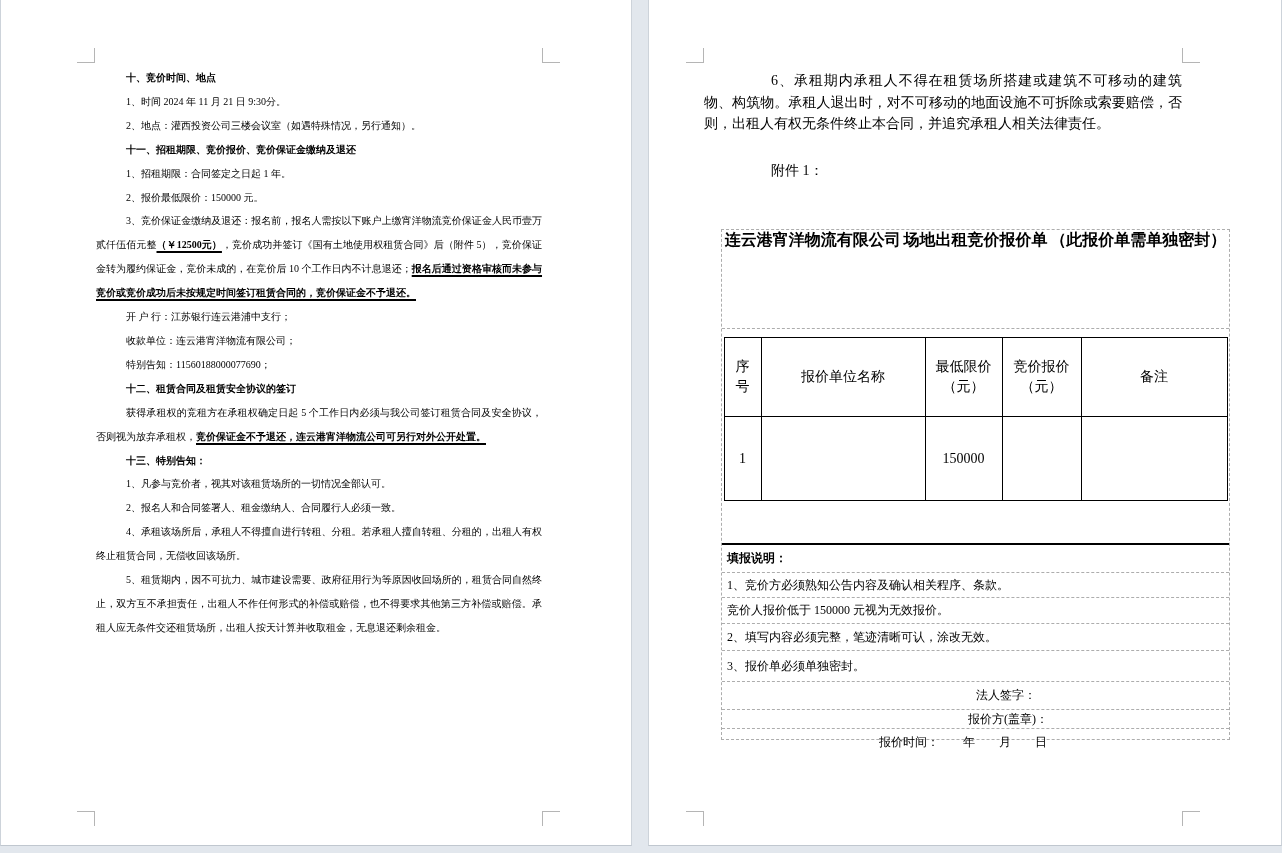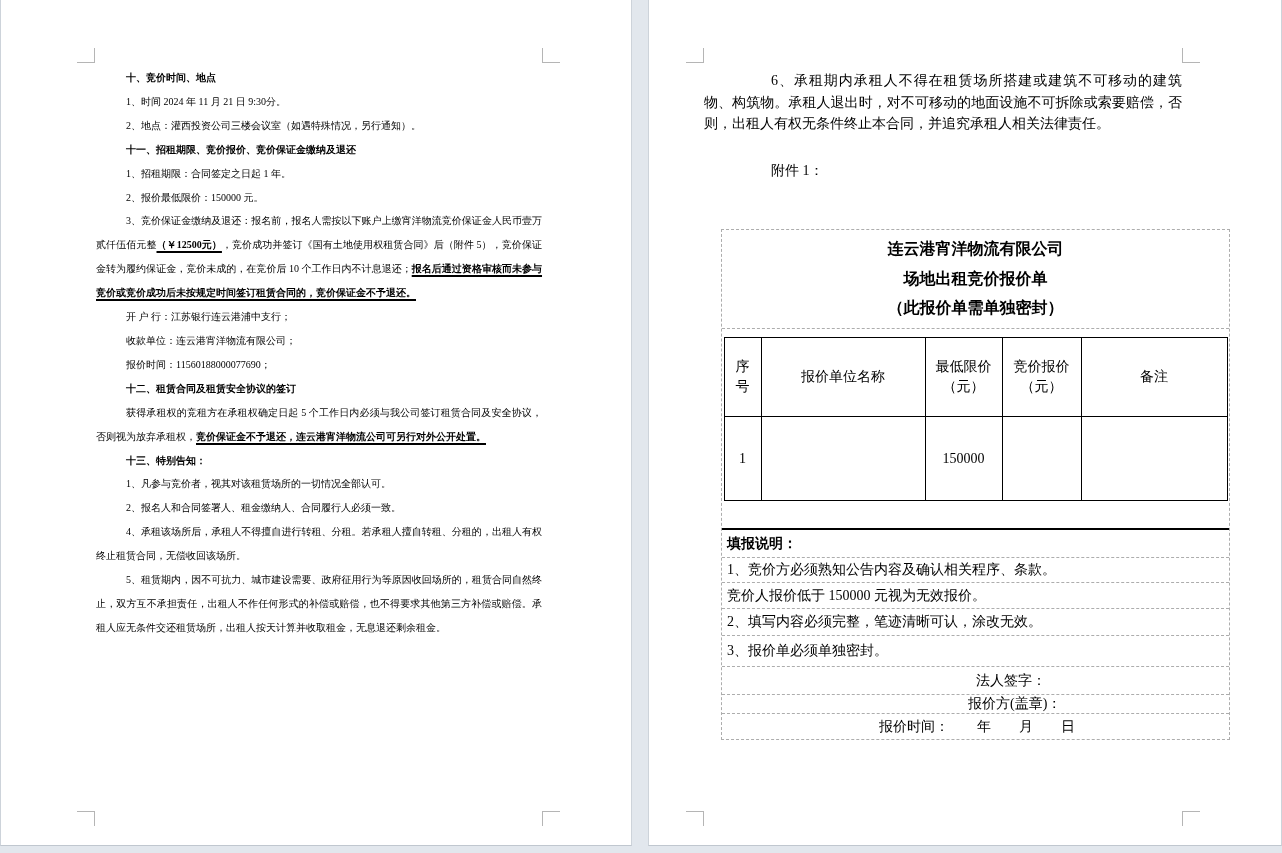--- a/index.html
+++ b/index.html
@@ -24,31 +24,31 @@
   p{margin:0;text-indent:30px}
   .hd{font-family:"Liberation Sans",sans-serif;font-weight:700}
   .bu{font-weight:700;text-decoration:underline;text-decoration-thickness:1.5px;text-underline-offset:3px}
   .indent-lg{text-indent:67px}
   .attach-label{margin-top:25px}
 
   
   .attach{position:absolute;left:72px;top:229px;width:509px;height:511px;box-sizing:border-box;
           border:1px dashed #adadad;background:#fff}
   .attach-title{height:99px;box-sizing:border-box;border-bottom:1px dashed #adadad;
-                display:flex;flex-direction:column;justify-content:space-evenly;
+                display:flex;justify-content:space-evenly;
                 text-align:center;font-weight:700;font-size:16px}
   .quote-table{width:503px;margin:8px auto 0;border-collapse:collapse;table-layout:fixed;
                text-align:center;font-size:14px;line-height:20px}
   .quote-table th,.quote-table td{border:1px solid #000;font-weight:400;padding:0;vertical-align:middle}
   .quote-table th{white-space:pre-line}
   .quote-table th:first-child{padding:0 5px}
   .tr-head{height:79px}
   .tr-data{height:84px}
 
-  .notes{margin-top:27px;border-top:2px solid #000;font-size:14px}
+  .notes{margin-top:42px;border-top:2px solid #000;font-size:12px}
   .note-row{box-sizing:border-box;border-bottom:1px dashed #adadad;display:flex;align-items:center;
             padding-left:5px}
   .nr-head{height:28px;font-family:"Liberation Sans",sans-serif;font-weight:700}
   .nr-1{height:25px}.nr-2{height:26px}.nr-3{height:27px}.nr-4{height:31px}
   .nr-sign1{height:19px;padding-left:246px}
   .nr-sign2{height:28px;padding-left:254px}
   .nr-sign3{height:26px;padding-left:157px;border-bottom:none}
 </style>
 </head>
 <body>
@@ -64,21 +64,21 @@
     <div class="body-text">
       <p class="hd">十、竞价时间、地点</p>
       <p>1、时间 2024 年 11 月 21 日 9:30分。</p>
       <p>2、地点：灌西投资公司三楼会议室（如遇特殊情况，另行通知）。</p>
       <p class="hd">十一、招租期限、竞价报价、竞价保证金缴纳及退还</p>
       <p>1、招租期限：合同签定之日起 1 年。</p>
       <p>2、报价最低限价：150000 元。</p>
       <p><span>3、竞价保证金缴纳及退还：报名前，报名人需按以下账户上缴宵洋物流竞价保证金人民币壹万贰仟伍佰元整</span><span class="bu">（￥12500元）</span><span>，竞价成功并签订《国有土地使用权租赁合同》后（附件 5），竞价保证金转为履约保证金，竞价未成的，在竞价后 10 个工作日内不计息退还；</span><span class="bu">报名后通过资格审核而未参与竞价或竞价成功后未按规定时间签订租赁合同的，竞价保证金不予退还。</span></p>
       <p>开 户 行：江苏银行连云港浦中支行；</p>
       <p>收款单位：连云港宵洋物流有限公司；</p>
-      <p>报价时间：11560188000077690；</p>
+      <p>特别告知：11560188000077690；</p>
       <p class="hd">十二、租赁合同及租赁安全协议的签订</p>
       <p><span>获得承租权的竞租方在承租权确定日起 5 个工作日内必须与我公司签订租赁合同及安全协议，否则视为放弃承租权，</span><span class="bu">竞价保证金不予退还，连云港宵洋物流公司可另行对外公开处置。</span></p>
       <p class="hd">十三、特别告知：</p>
       <p>1、凡参与竞价者，视其对该租赁场所的一切情况全部认可。</p>
       <p>2、报名人和合同签署人、租金缴纳人、合同履行人必须一致。</p>
       <p>4、承租该场所后，承租人不得擅自进行转租、分租。若承租人擅自转租、分租的，出租人有权终止租赁合同，无偿收回该场所。</p>
       <p>5、租赁期内，因不可抗力、城市建设需要、政府征用行为等原因收回场所的，租赁合同自然终止，双方互不承担责任，出租人不作任何形式的补偿或赔偿，也不得要求其他第三方补偿或赔偿。承租人应无条件交还租赁场所，出租人按天计算并收取租金，无息退还剩余租金。</p>
     </div>
   </div>
 

